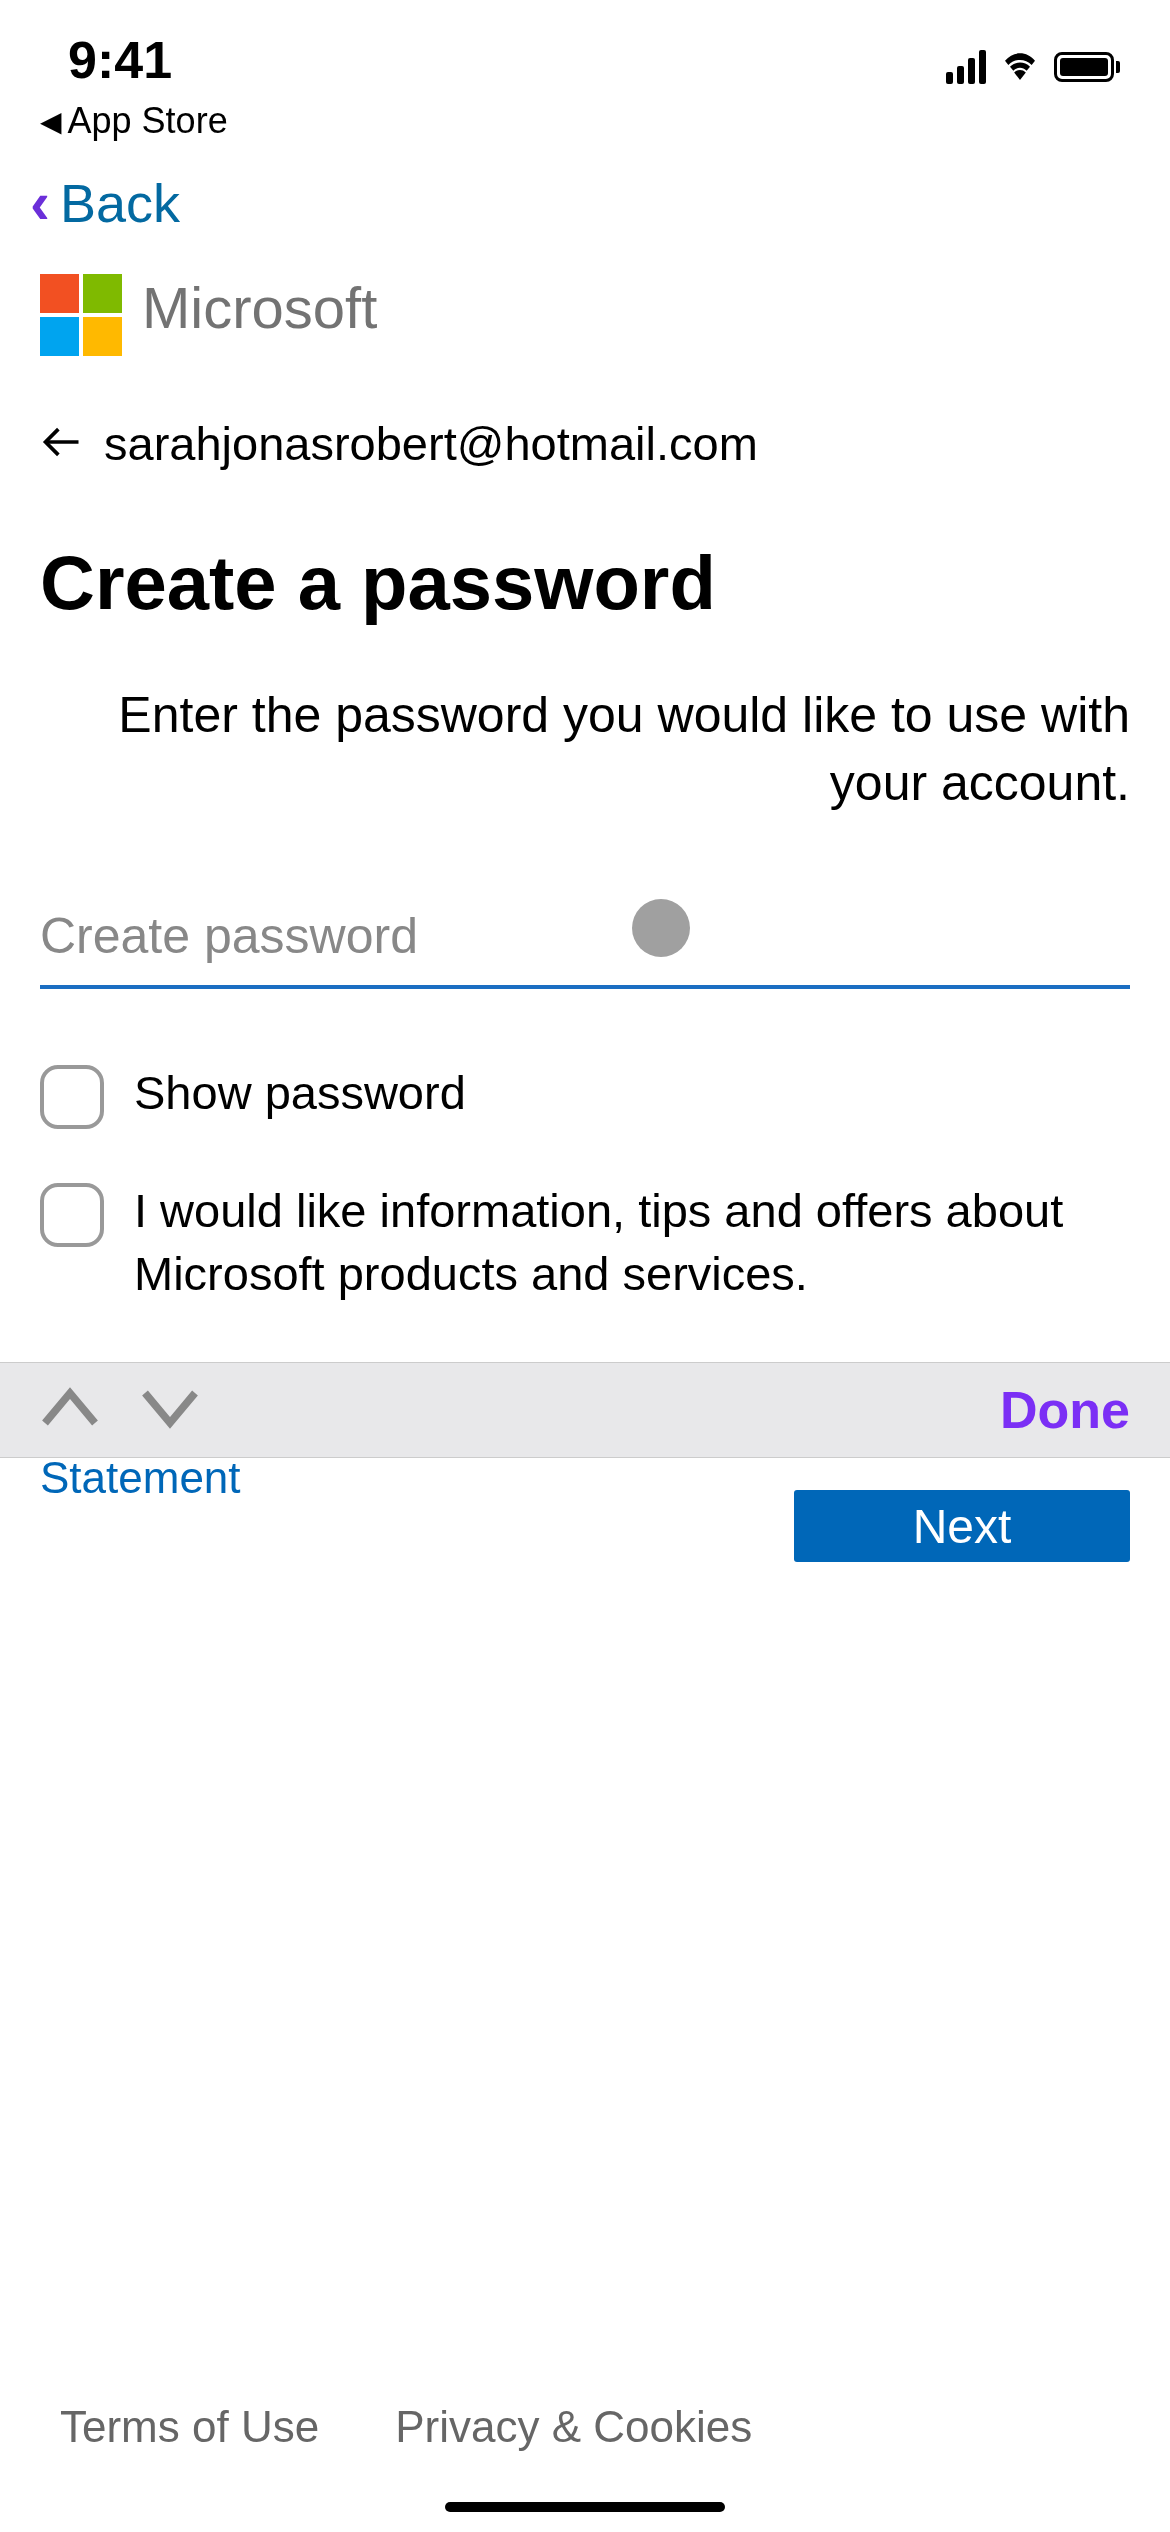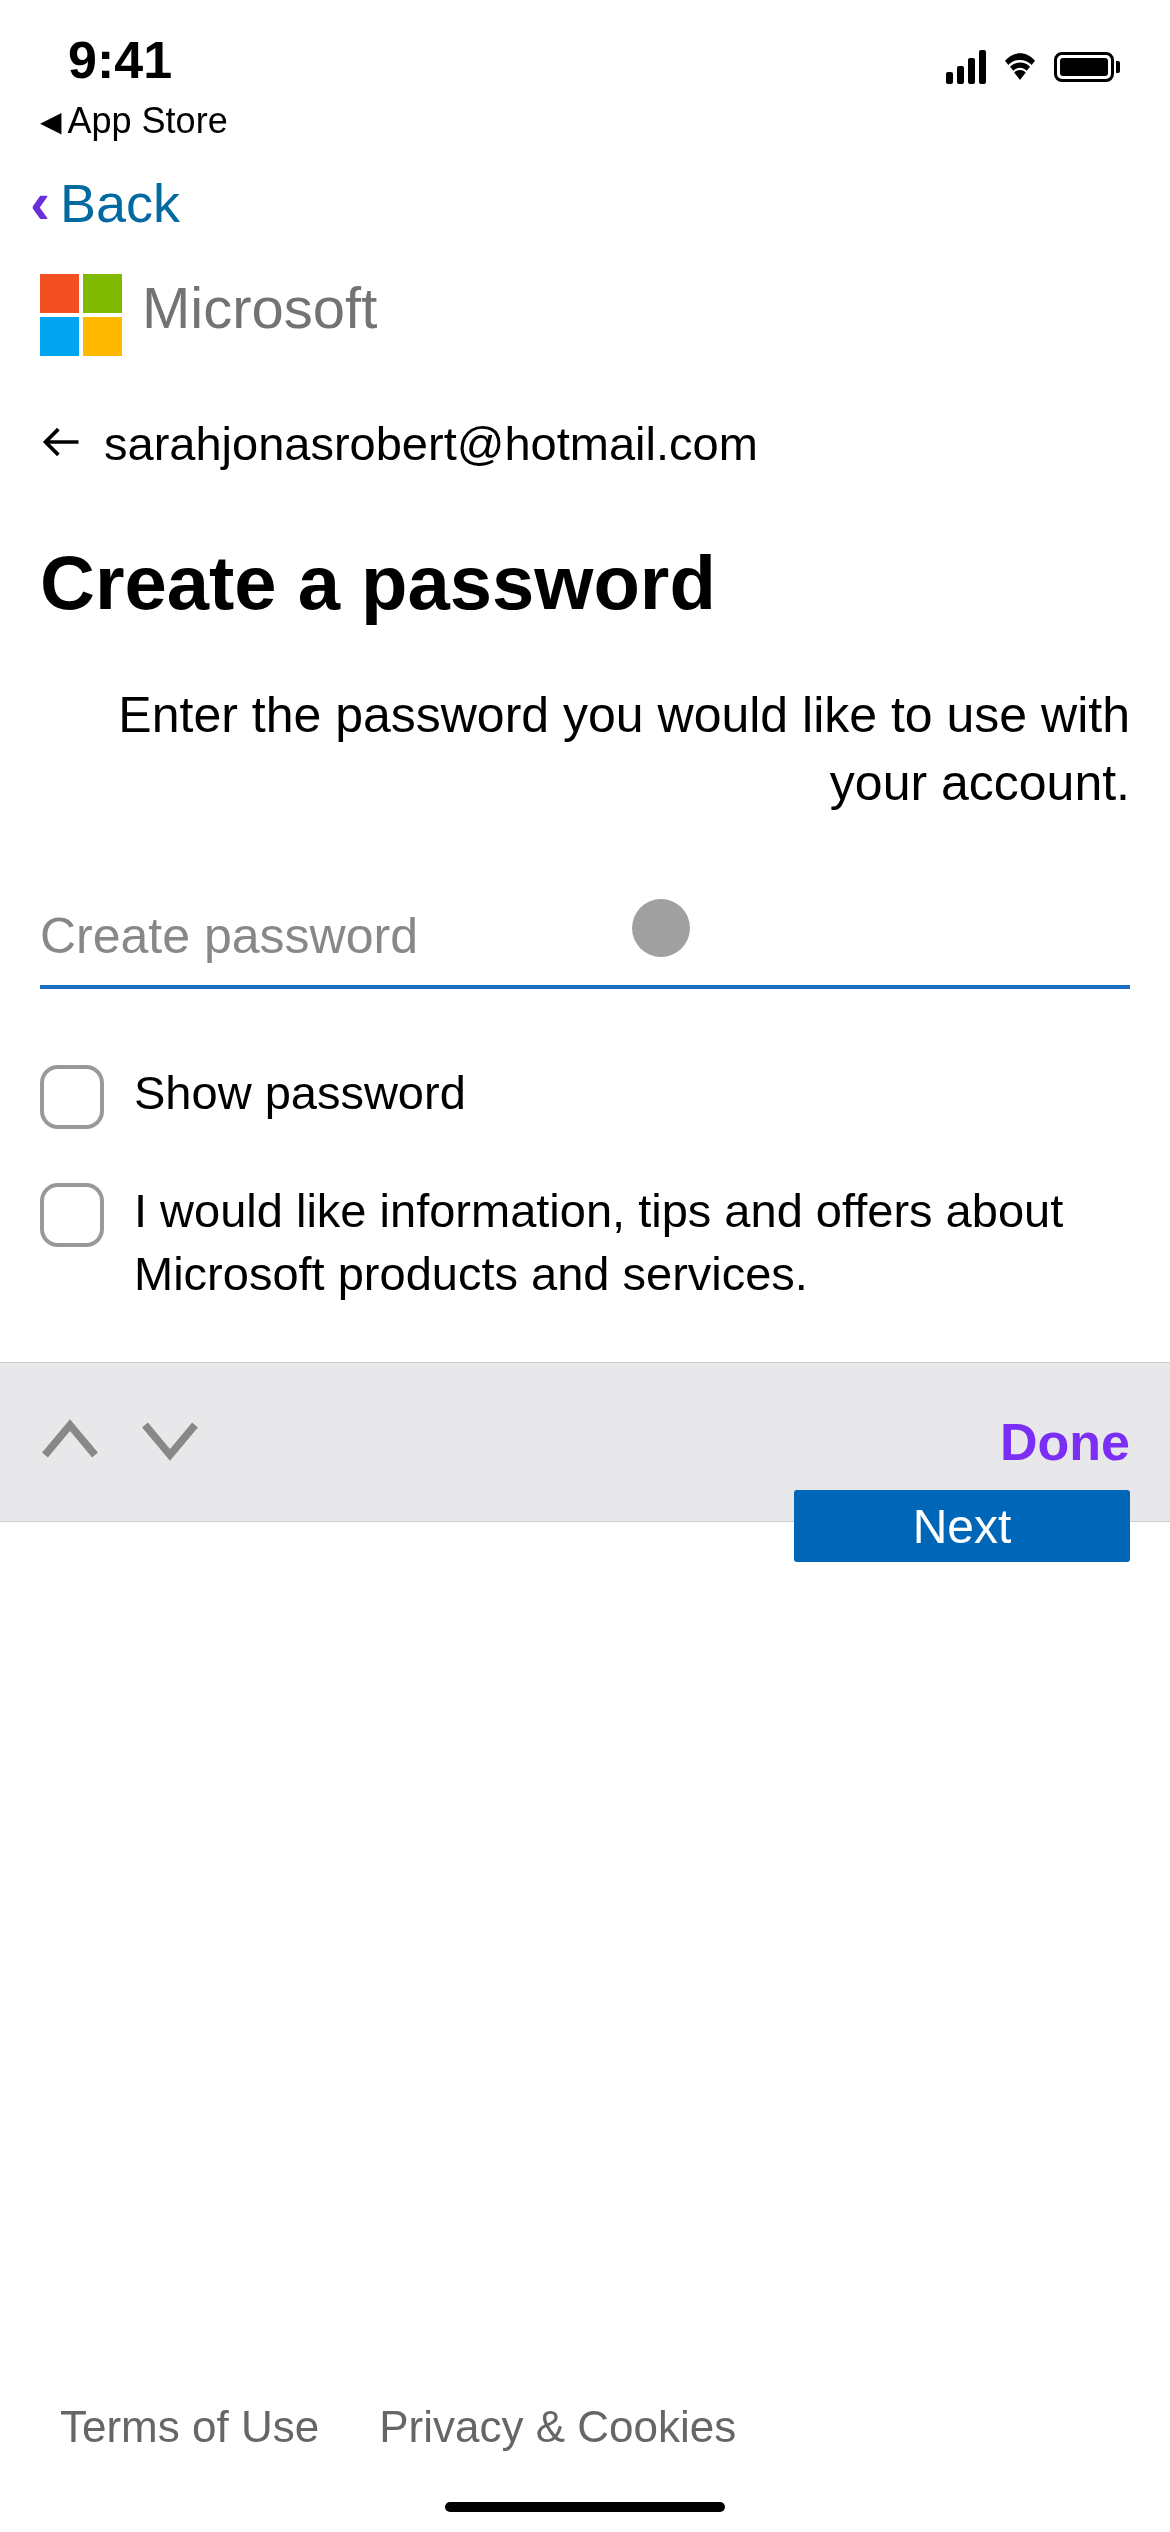--- a/index.html
+++ b/index.html
@@ -209,21 +209,21 @@
       color: #0067b8;
     }
     .legal-bold {
       font-weight: 700;
     }
     .keyboard-acc {
       position: absolute;
       top: 1362px;
       left: 0;
       right: 0;
-      height: 160px;
+      height: 96px;
       background: #e8e8ea;
       border-top: 1px solid #ccc;
       border-bottom: 1px solid #ccc;
       display: flex;
       align-items: center;
       justify-content: space-between;
       padding: 12px 40px;
     }
     .acc-arrows {
       display: flex;
@@ -250,21 +250,21 @@
       display: flex;
       align-items: center;
       justify-content: center;
       border-radius: 3px;
     }
     .footer-links {
       position: absolute;
       bottom: 80px;
       left: 60px;
       display: flex;
-      gap: 60px;
+      gap: 76px;
     }
     .footer-link {
       font-size: 44px;
       color: #666;
     }
     .home-indicator {
       position: absolute;
       bottom: 20px;
       left: 50%;
       transform: translateX(-50%);

